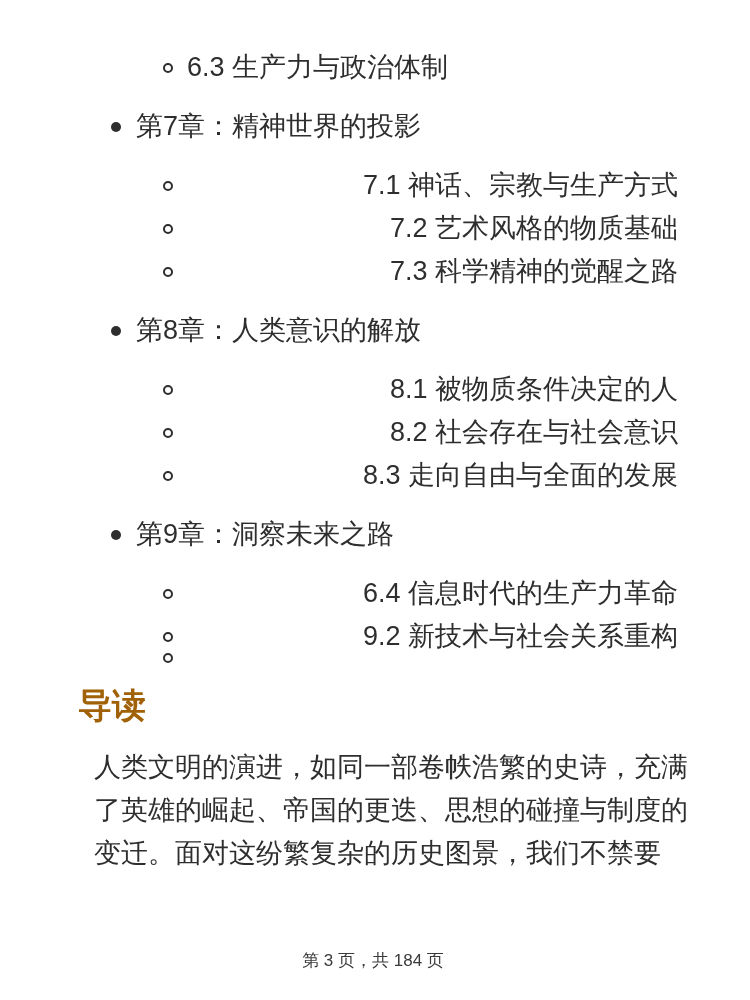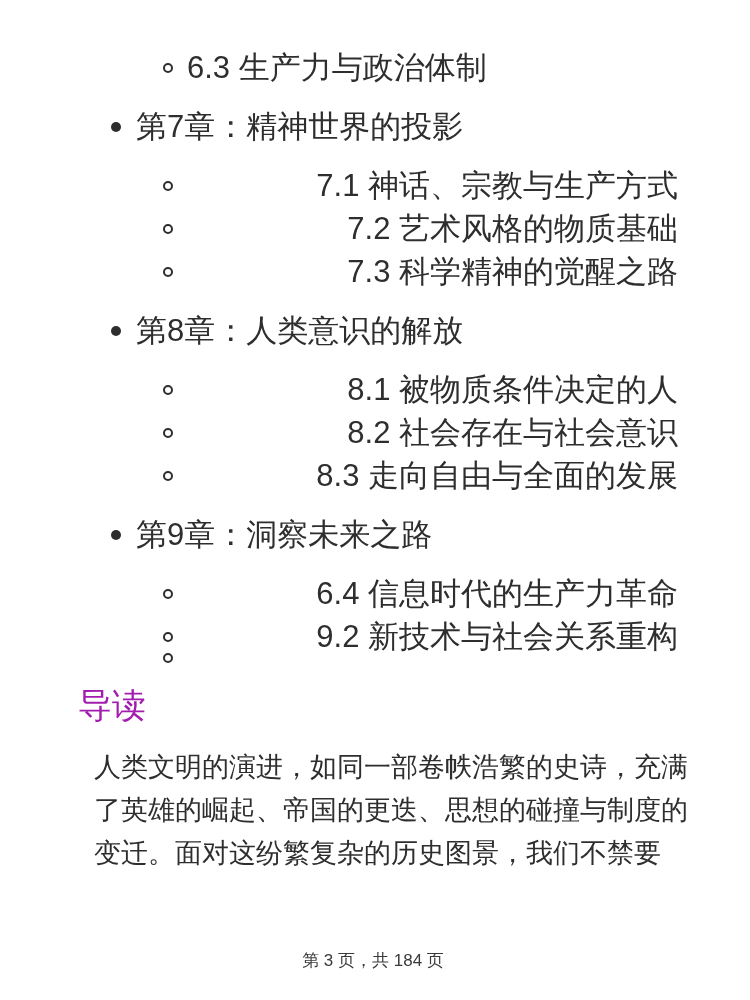--- a/index.html
+++ b/index.html
@@ -19,21 +19,21 @@
     position: relative;
     padding: 46px 0 0 78px;
     width: 600px;
   }
   ul.toc {
     list-style: none;
     margin: 0;
     padding: 0;
   }
   ul.toc li {
-    font-size: 31px;
+    font-size: 27px;
     line-height: 43px;
   }
   li.chapter {
     margin-top: 16px;
   }
   .chapter-line {
     position: relative;
     padding-left: 58px;
   }
   .marker-disc {
@@ -67,22 +67,22 @@
     width: 6px;
     height: 6px;
     border: 2px solid #2e2e2e;
     border-radius: 50%;
     background: transparent;
   }
   h2.section-heading {
     margin: 22px 0 14px 0;
     font-size: 34px;
     line-height: 50px;
-    font-weight: normal;
-    color: #a21caf;
+    font-weight: bold;
+    color: #a16207;
   }
   .paragraph {
     margin: 16px;
   }
   .paragraph .pline {
     font-size: 27px;
     line-height: 43px;
     white-space: nowrap;
   }
   .page-footer {

